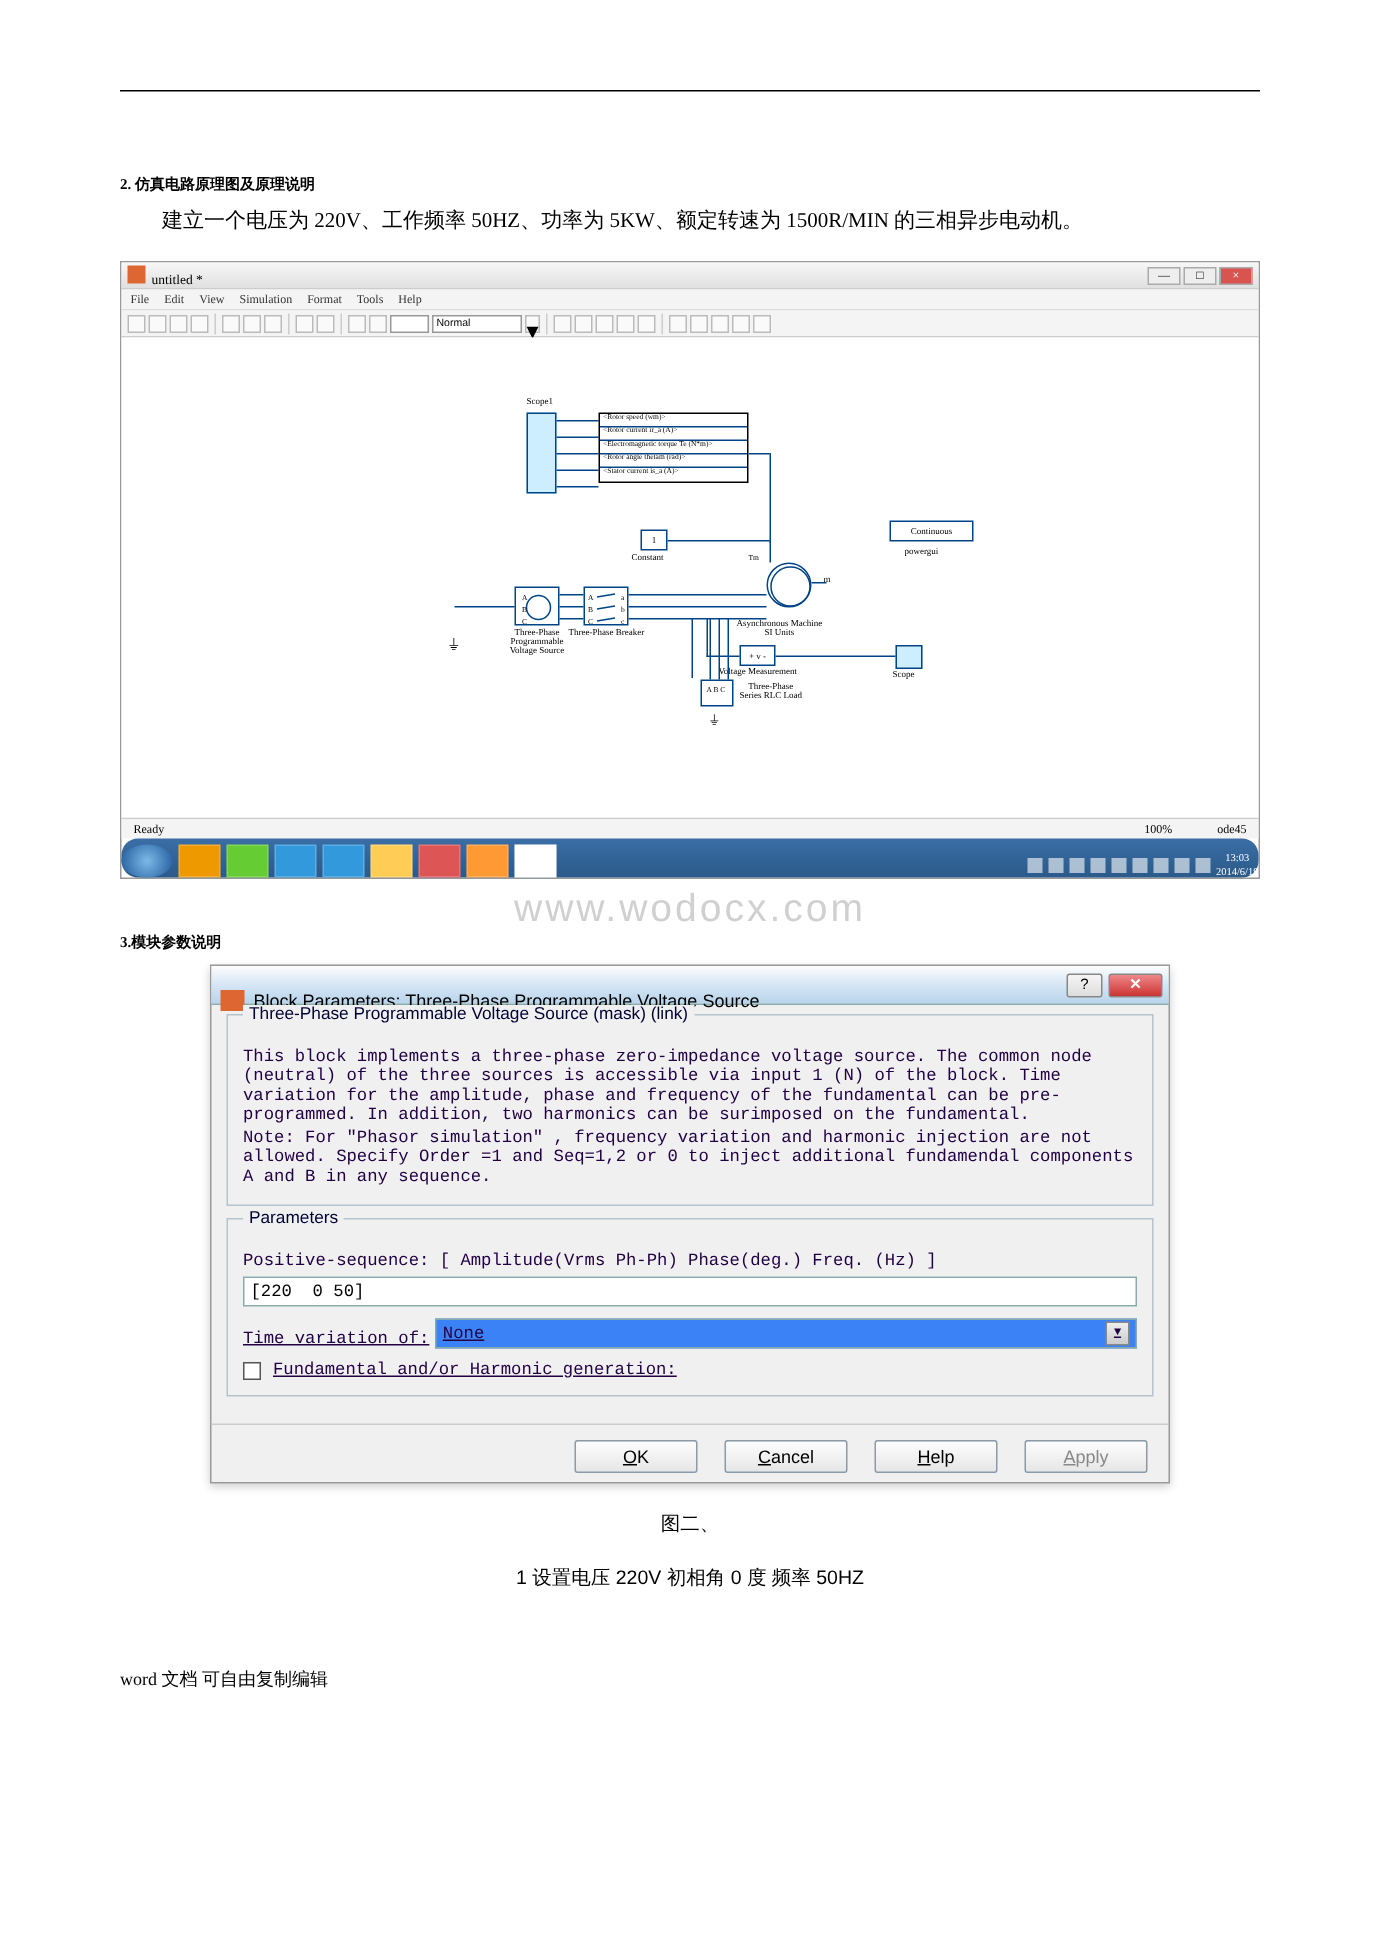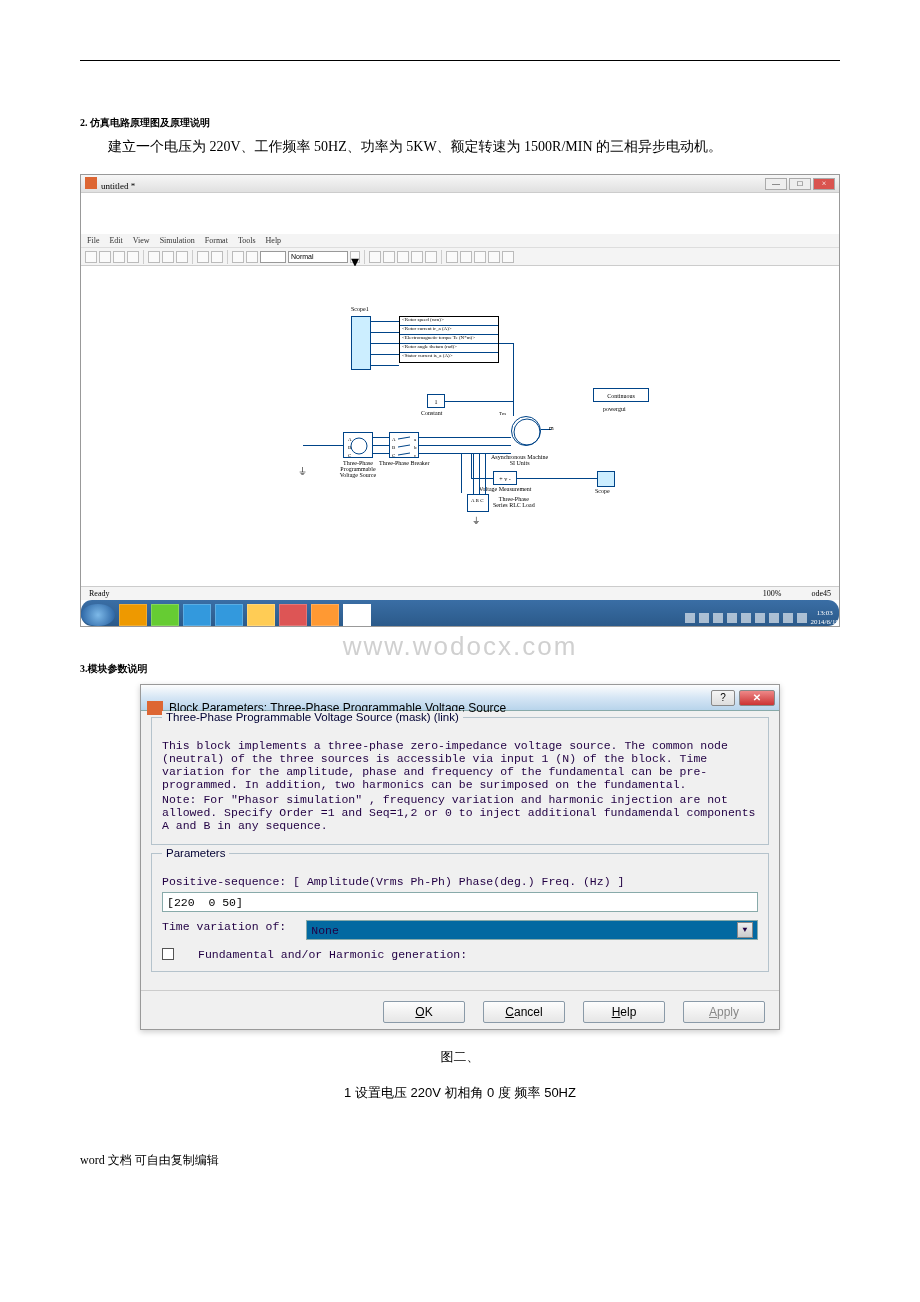--- a/index.html
+++ b/index.html
@@ -9,21 +9,21 @@
     .heading { font-size: 10px; font-weight: bold; margin-bottom: 8px; }
     .para { font-size: 14px; text-indent: 2em; margin-bottom: 18px; }
     
     
     .screenshot1 { width: 760px; margin: 0 auto 8px auto; border: 1px solid #999; }
     .titlebar1 { background: linear-gradient(#f7f7f7, #e0e0e0); height: 18px; display: flex; align-items: center; justify-content: space-between; padding: 0 4px; font-size: 9px; border-bottom: 1px solid #ccc; }
     .win-icon { width: 12px; height: 12px; background: #d63; display: inline-block; margin-right: 4px; }
     .win-controls { display: flex; gap: 2px; }
     .win-btn { width: 22px; height: 12px; border: 1px solid #aaa; background: #eee; font-size: 8px; text-align: center; line-height: 10px; }
     .win-btn.close { background: #d9534f; color: #fff; }
-    .menubar1 { background: #f4f4f4; height: 14px; display: flex; align-items: center; padding: 0 6px; font-size: 8px; color: #333; border-bottom: 1px solid #ddd; gap: 10px; margin-top: 41px; }
+    .menubar1 { background: #f4f4f4; height: 14px; display: flex; align-items: center; padding: 0 6px; font-size: 8px; color: #333; border-bottom: 1px solid #ddd; gap: 10px; }
     .toolbar1 { background: #f4f4f4; height: 18px; display: flex; align-items: center; padding: 0 4px; border-bottom: 1px solid #ccc; gap: 2px; }
     .tb-icon { width: 12px; height: 12px; border: 1px solid #bbb; background: #fafafa; }
     .tb-sep { width: 1px; height: 14px; background: #ccc; margin: 0 2px; }
     .tb-field { width: 60px; height: 12px; border: 1px solid #999; font-size: 7px; padding: 0 2px; background: #fff; }
     .canvas1 { background: #fff; height: 320px; position: relative; }
     .statusbar1 { background: #f4f4f4; height: 14px; display: flex; align-items: center; justify-content: space-between; padding: 0 8px; font-size: 8px; border-top: 1px solid #ccc; }
     .status-right { display: flex; gap: 30px; }
     
     
     .diagram { position: absolute; top: 50px; left: 200px; width: 440px; height: 260px; }
@@ -54,22 +54,22 @@
     .dlg-icon { width: 16px; height: 14px; background: #d63; display: inline-block; }
     .titlebar2-right { display: flex; gap: 4px; }
     .dlg-winbtn { width: 24px; height: 16px; border: 1px solid #888; background: linear-gradient(#f5f5f5,#ddd); font-size: 10px; text-align: center; line-height: 14px; border-radius: 2px; }
     .dlg-winbtn.close2 { background: linear-gradient(#e88,#c33); color: #fff; width: 36px; font-weight: bold; }
     .dlg-body { padding: 6px 10px 10px 10px; }
     .group { border: 1px solid #b5c3cc; padding: 6px 10px 10px 10px; font-family: "Courier New", monospace; font-size: 11.5px; color: #204; margin-bottom: 8px; }
     .group-title { position: relative; top: -13px; background: #f0f0f0; display: inline-block; padding: 0 4px; margin-bottom: -8px; color: #003; font-family: "Microsoft YaHei", sans-serif; }
     .group p { margin: 2px 0; }
     .note { margin-top: 10px; }
     .dlg-field { width: 100%; height: 20px; background: #fff; border: 1px solid #8aa; padding: 2px 4px; font-family: "Courier New", monospace; font-size: 11.5px; margin-top: 2px; }
-    .dlg-row { display: flex; align-items: flex-start; gap: 20px; margin-top: 8px; }
-    .dlg-select { flex: 1; height: 20px; background: #0369a1; border: 1px solid #8aa; padding: 0 4px; font-family: "Courier New", monospace; font-size: 11.5px; }
+    .dlg-row { display: flex; align-items: flex-end; gap: 4px; margin-top: 8px; text-decoration: underline; }
+    .dlg-select { flex: 1; height: 20px; background: #3b82f6; border: 1px solid #8aa; padding: 0 4px; font-family: "Courier New", monospace; font-size: 11.5px; }
     .dropdown-btn { width: 16px; height: 16px; background: linear-gradient(#eee,#ccc); border: 1px solid #888; text-align: center; font-size: 8px; line-height: 14px; }
     .checkbox { width: 12px; height: 12px; border: 1px solid #555; background: #fff; display: inline-block; margin-right: 4px; }
     .dlg-buttons { display: flex; justify-content: flex-end; gap: 18px; padding: 10px 14px 6px 14px; border-top: 1px solid #ccc; }
     .dlg-button { width: 82px; height: 22px; background: linear-gradient(#fdfdfd,#e6e6e6); border: 1px solid #8a9aa8; border-radius: 2px; font-size: 12px; }
     .dlg-button.apply { color: #888; }
     .underline { text-decoration: underline; }
     .footer { font-size: 12px; margin-top: 50px; }
   </style>
 </head>
 <body>

